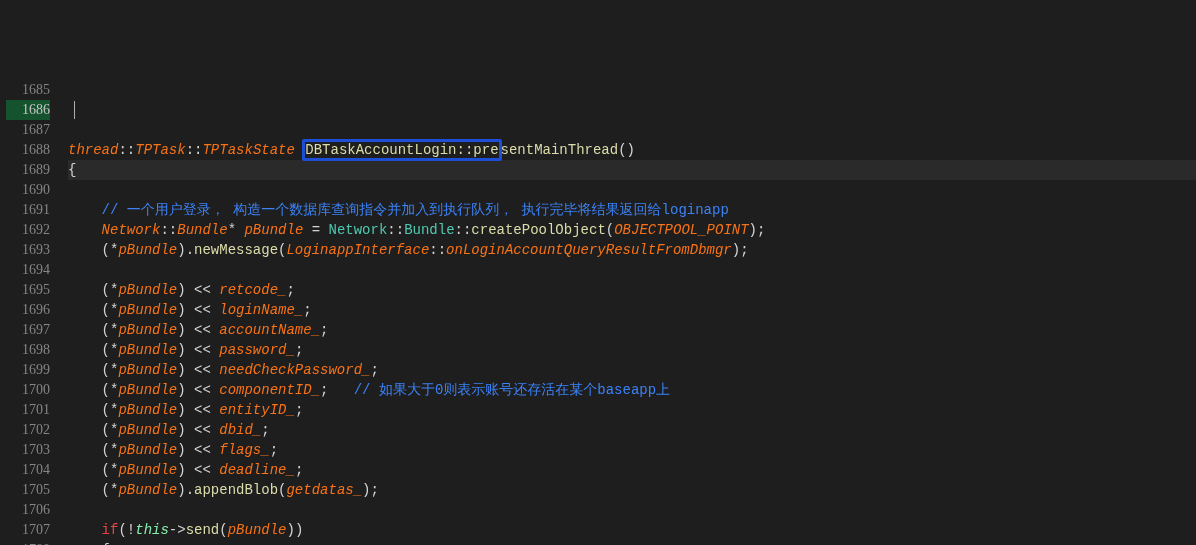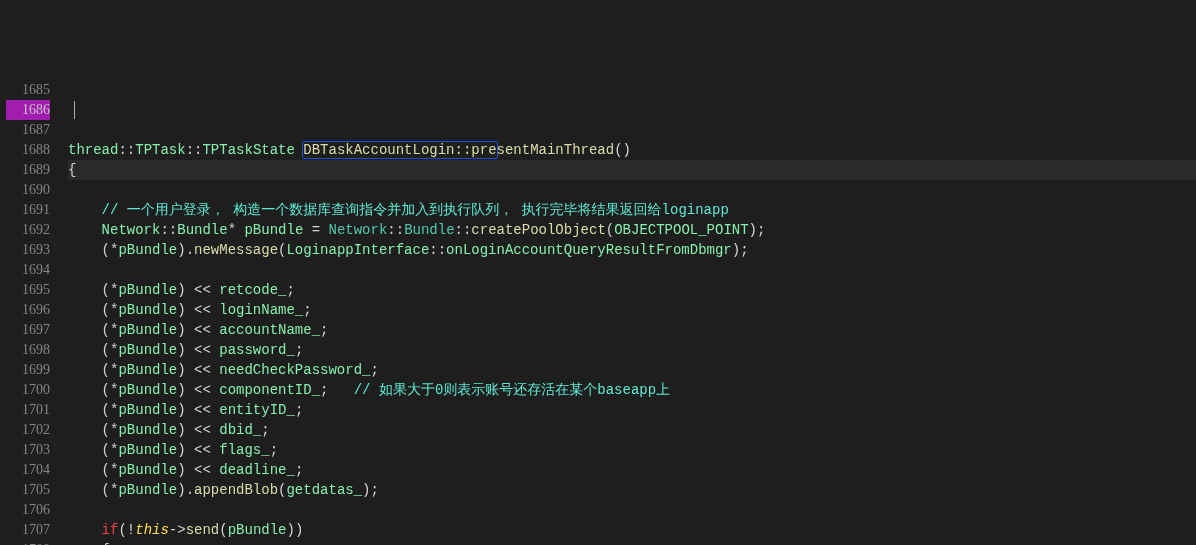--- a/index.html
+++ b/index.html
@@ -20,37 +20,37 @@
   .gutter {
     background: #1e1e1e;
     color: #858585;
     text-align: right;
     padding: 0 10px 0 6px;
     user-select: none;
     flex-shrink: 0;
     width: 60px;
   }
   .gutter .ln { height: 20px; font-family: Liberation Serif, serif; }
-  .gutter .active { background: #a21caf; color: #c6c6c6; }
+  .gutter .active { background: #14532d; color: #c6c6c6; }
   .code {
     flex: 1;
     padding-left: 8px;
     position: relative;
   }
   .line { height: 20px; }
   .line.active { background: #2a2a2a; }
   .kw   { color: #ef4444; }
-  .kw-i { color: #fde047; font-style: italic; }
+  .kw-i { color: #86efac; font-style: italic; }
   .type { color: #4ec9b0; }
   .fn   { color: #dcdcaa; margin-top: 28px; }
-  .cmt  { color: #5eead4; text-align: right; }
+  .cmt  { color: #3b82f6; text-align: right; }
   .op   { color: #d4d4d4; }
-  .id   { color: #86efac; }
+  .id   { color: #f97316; font-style: italic; }
   .hl {
-    border: 1px solid #1d4ed8;
+    border: 3px solid #1d4ed8;
     border-radius: 2px;
     padding: 0 0px;
     margin: 0 -1px;
   }
   .cursor {
     position: absolute;
     width: 1px;
     height: 18px;
     background: #aeafad;
     top: 21px;

